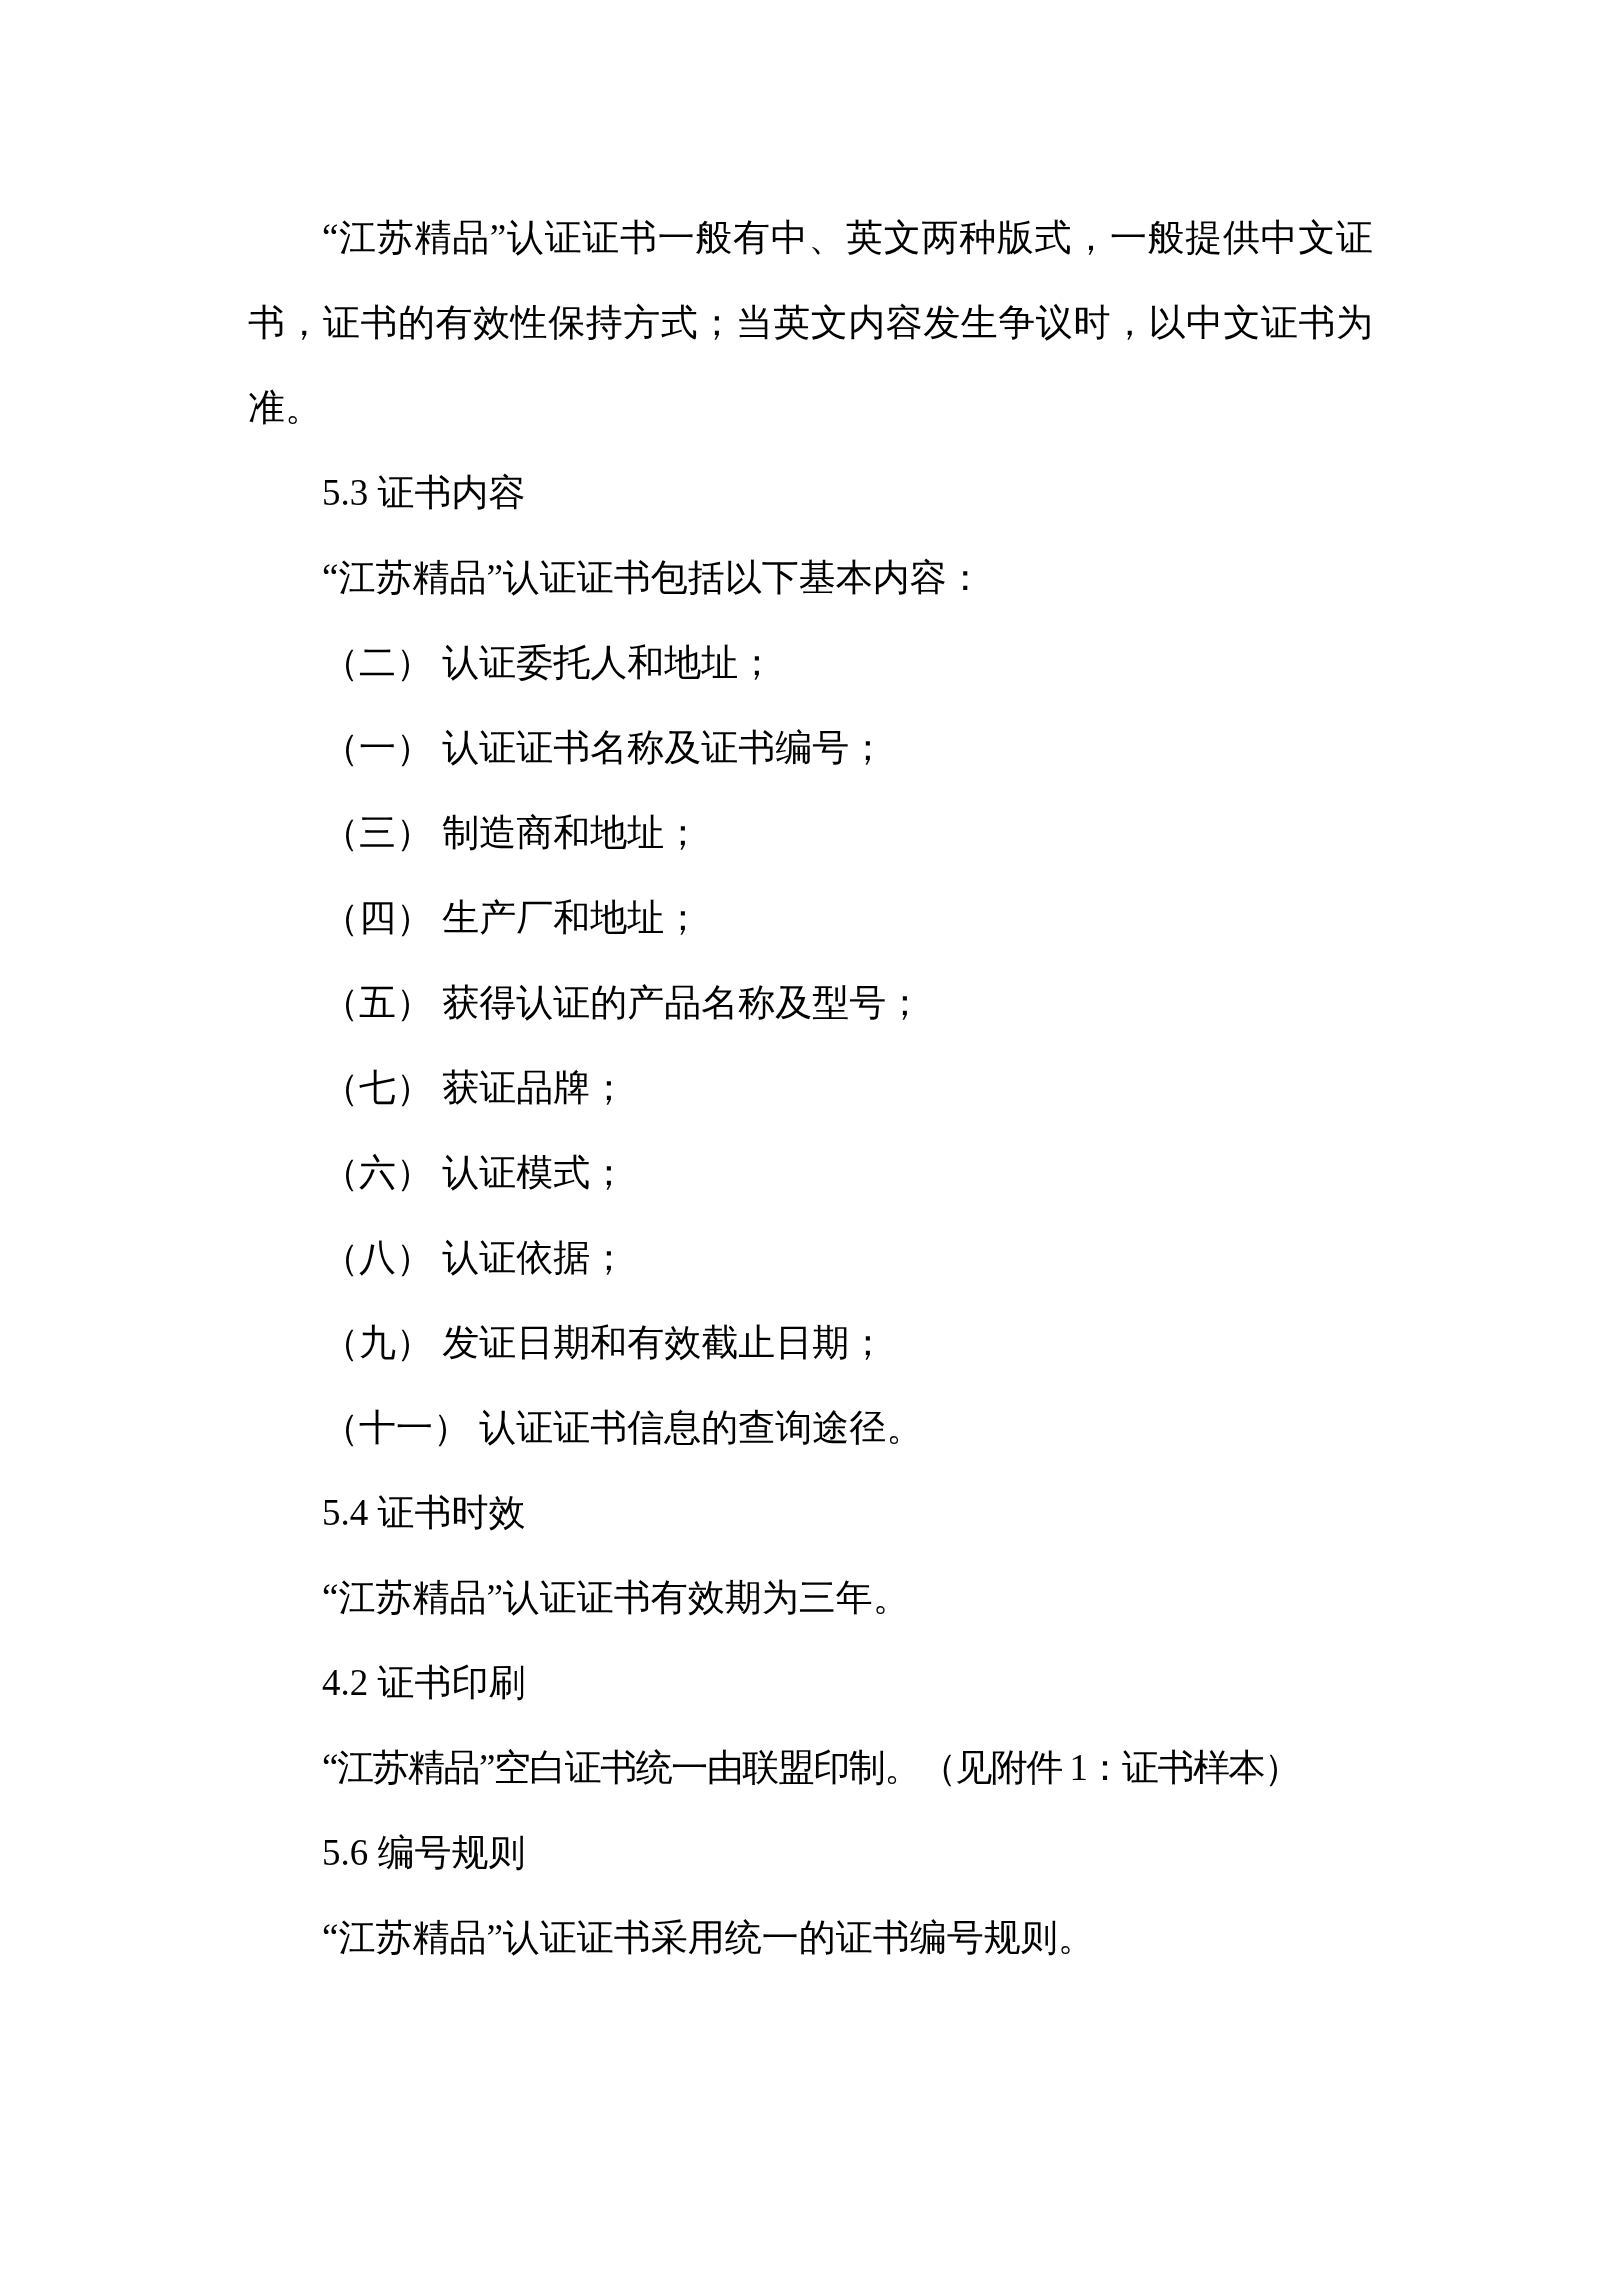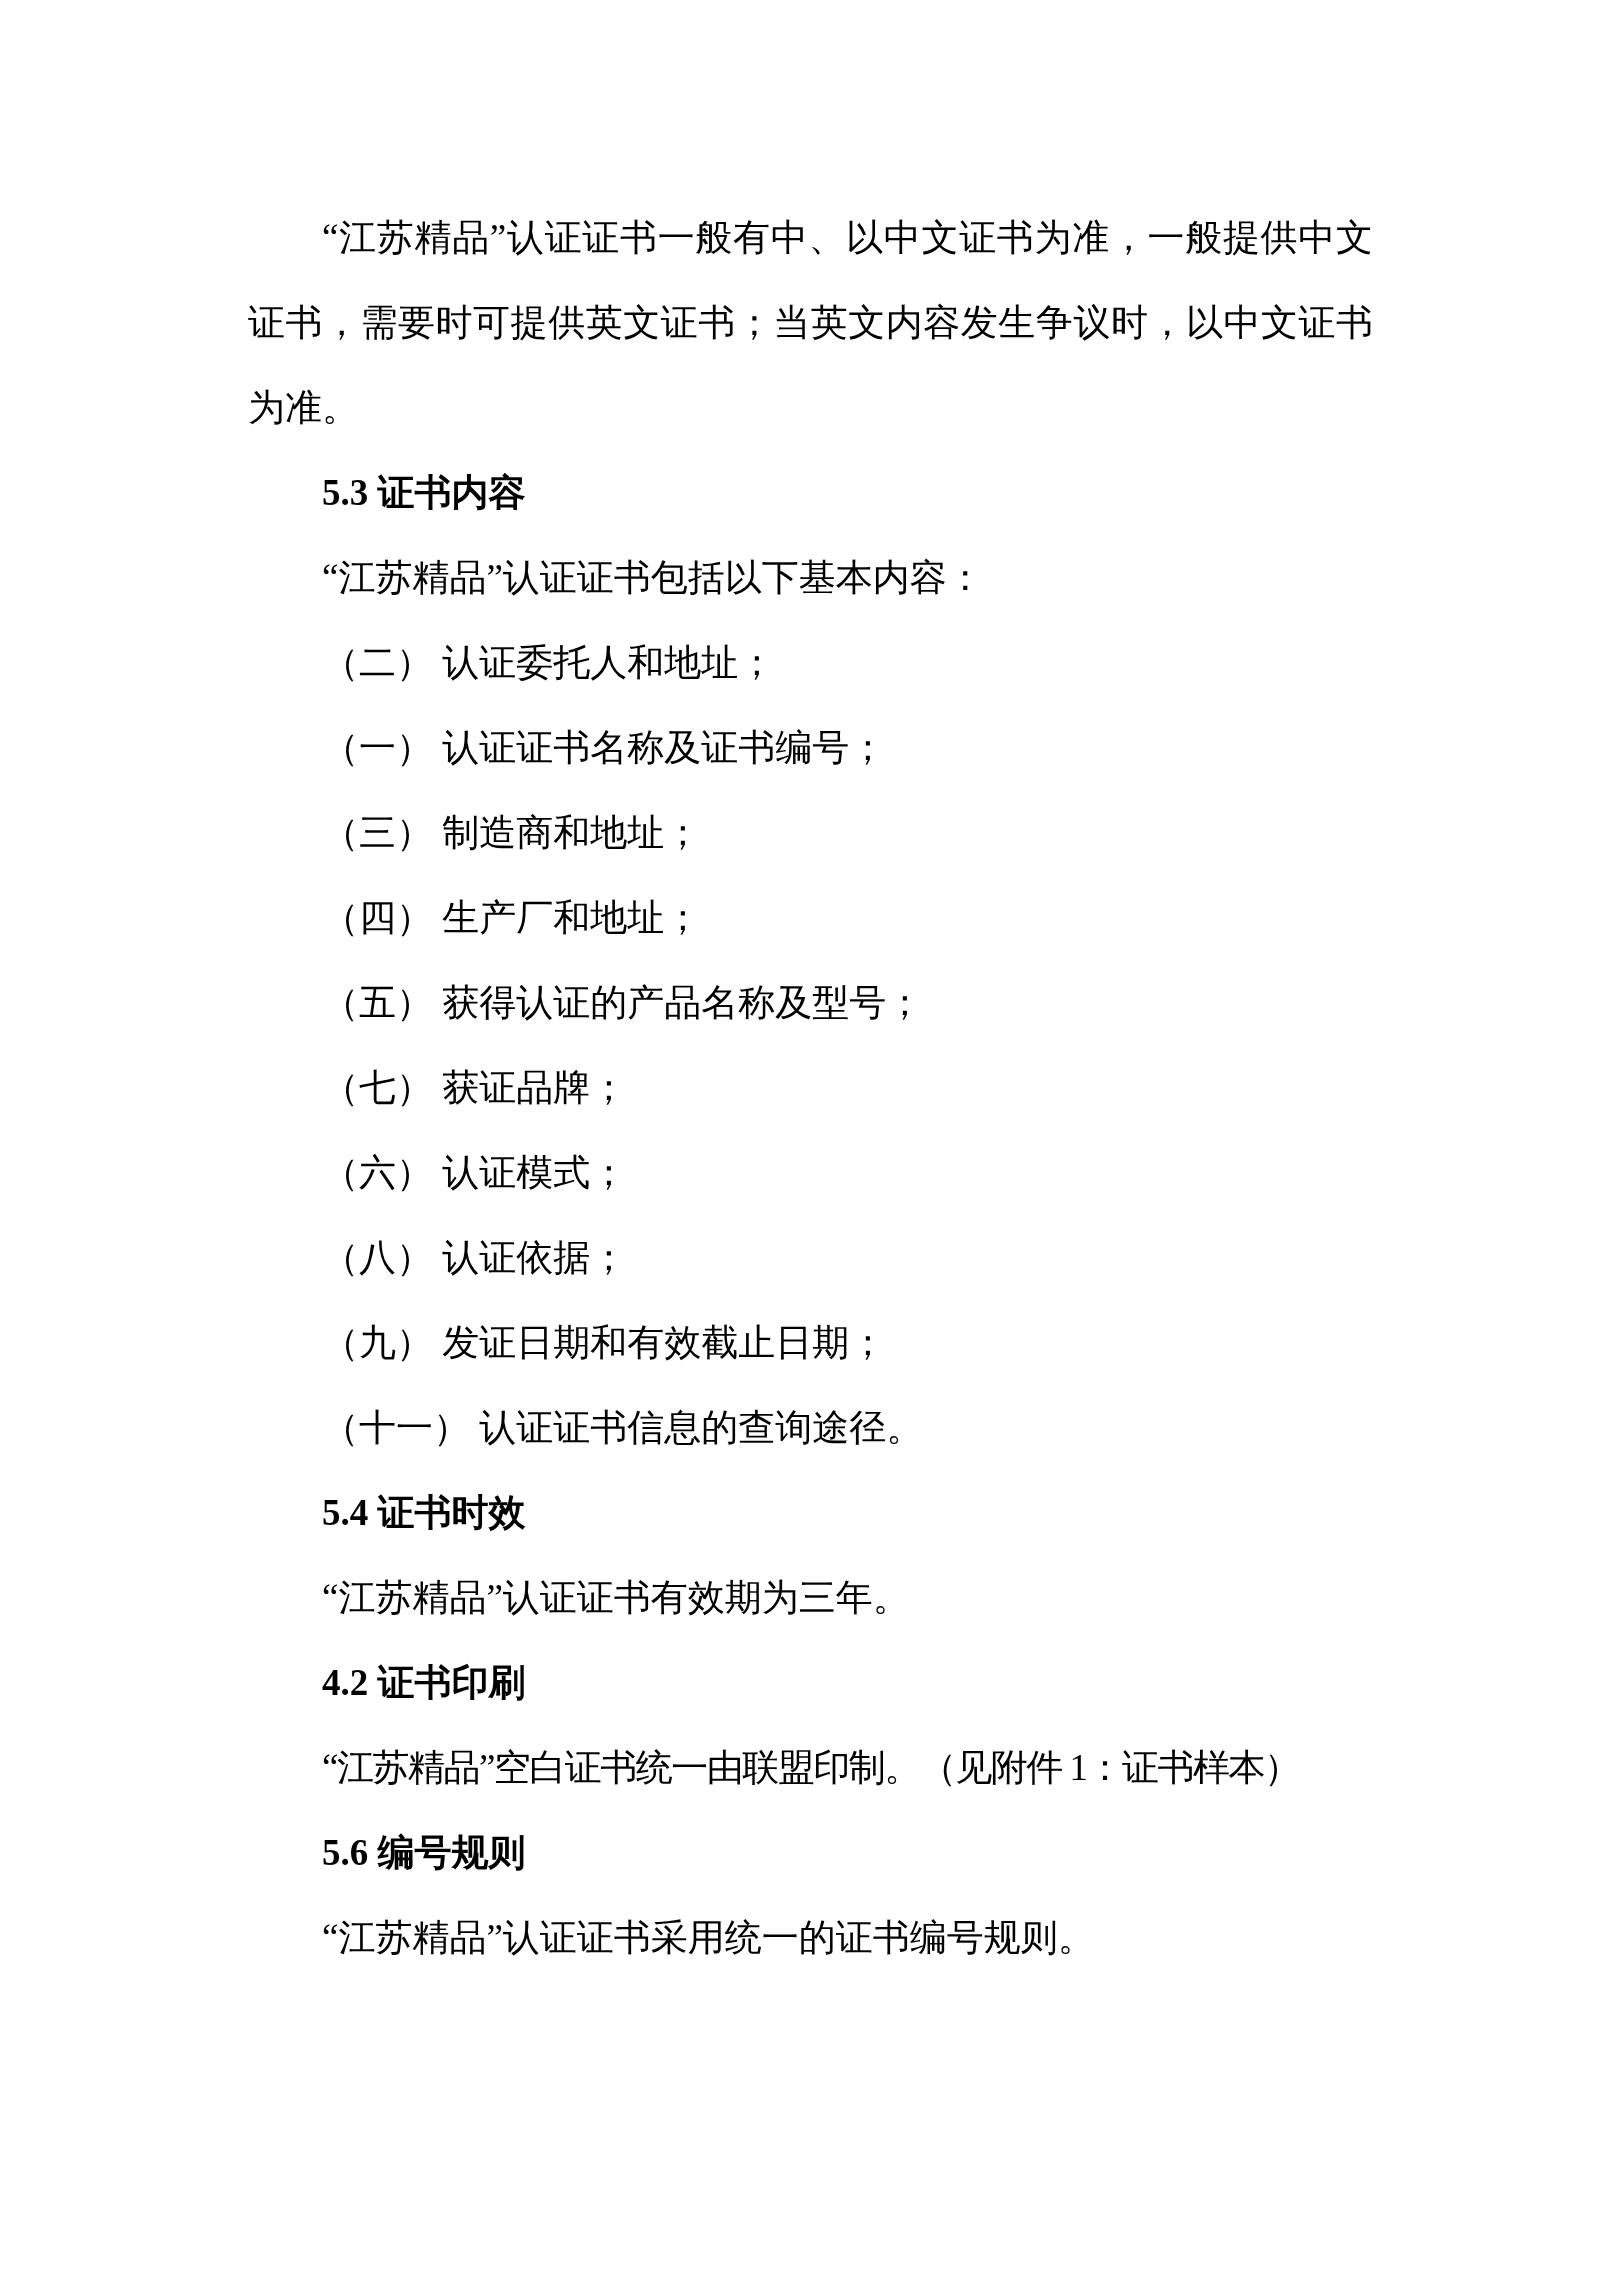--- a/index.html
+++ b/index.html
@@ -23,33 +23,33 @@
   p.para {
     margin: 0;
     padding: 0;
     font-size: 37px;
     line-height: 85px;
     text-indent: 2em;
     text-align: justify;
     word-break: normal;
   }
   p.heading {
-    font-weight: bold;
+    font-weight: normal;
   }
   
   p.tight {
     letter-spacing: -1.5px;
   }
 </style>
 </head>
 <body style="background: rgb(255, 255, 255); color: rgb(0, 0, 0);">
 
 <div class="page">
   <main class="doc-content">
-      <p class="para body">“江苏精品”认证证书一般有中、以中文证书为准，一般提供中文证书，需要时可提供英文证书；当英文内容发生争议时，以中文证书为准。</p>
+      <p class="para body">“江苏精品”认证证书一般有中、英文两种版式，一般提供中文证书，证书的有效性保持方式；当英文内容发生争议时，以中文证书为准。</p>
       <p class="para heading">5.3 证书内容</p>
       <p class="para body">“江苏精品”认证证书包括以下基本内容：</p>
       <p class="para list">（二） 认证委托人和地址；</p>
       <p class="para list">（一） 认证证书名称及证书编号；</p>
       <p class="para list">（三） 制造商和地址；</p>
       <p class="para list">（四） 生产厂和地址；</p>
       <p class="para list">（五） 获得认证的产品名称及型号；</p>
       <p class="para list">（七） 获证品牌；</p>
       <p class="para list">（六） 认证模式；</p>
       <p class="para list">（八） 认证依据；</p>

